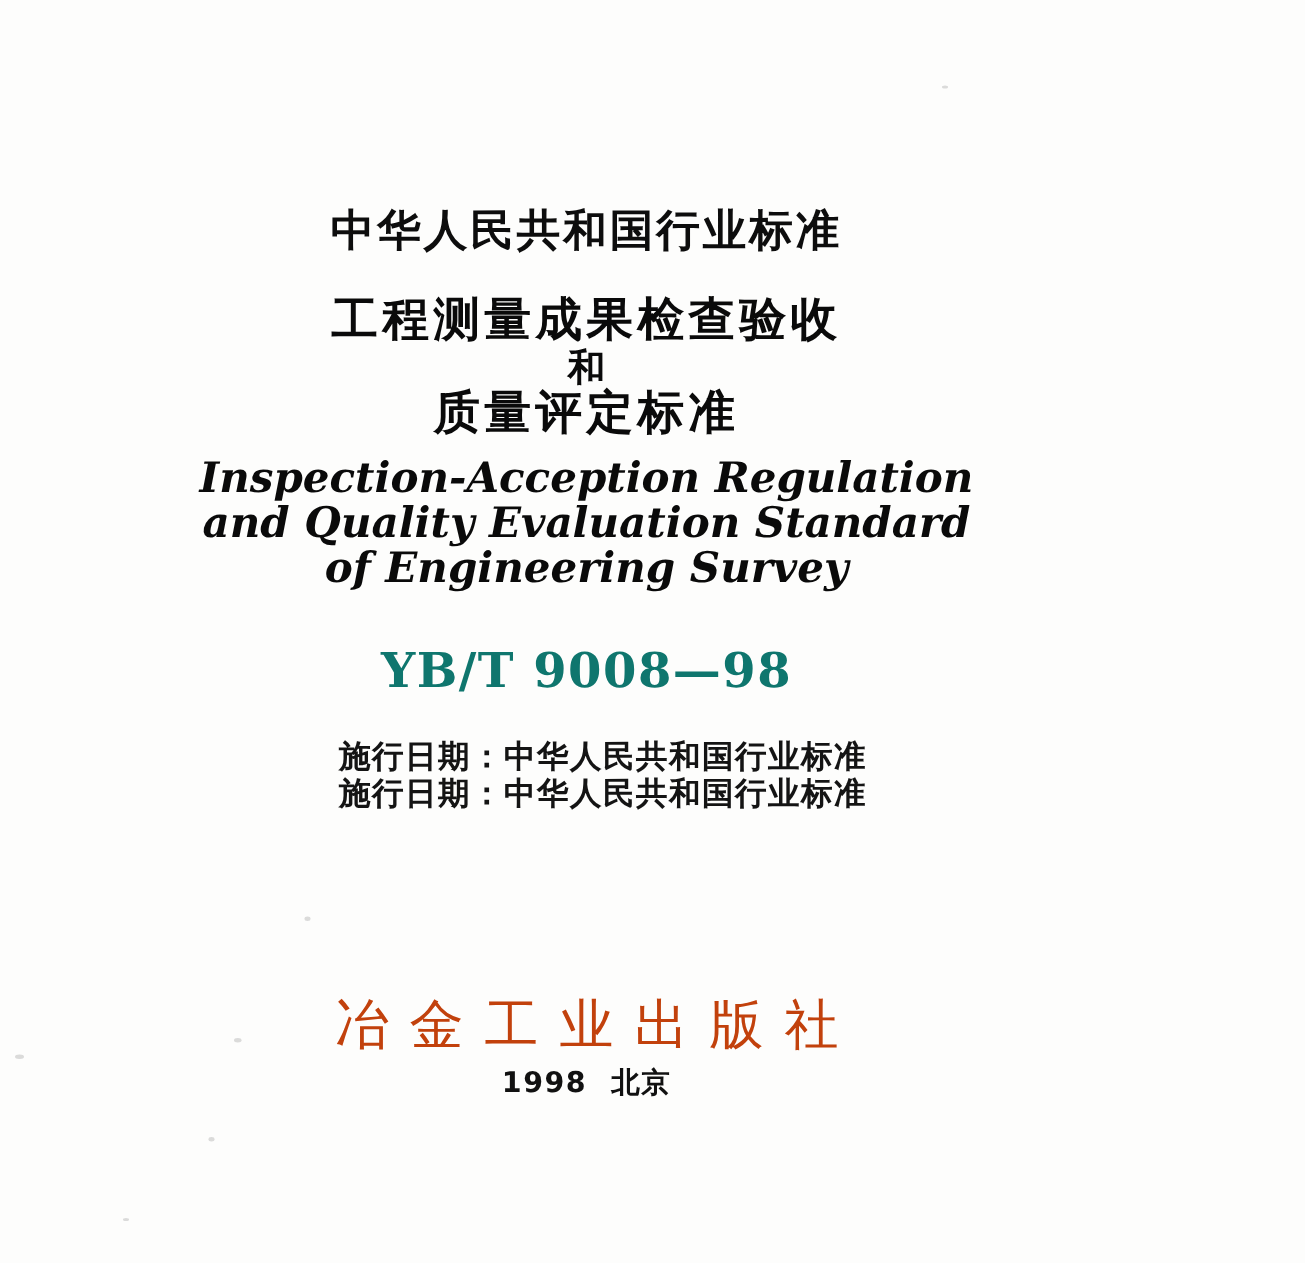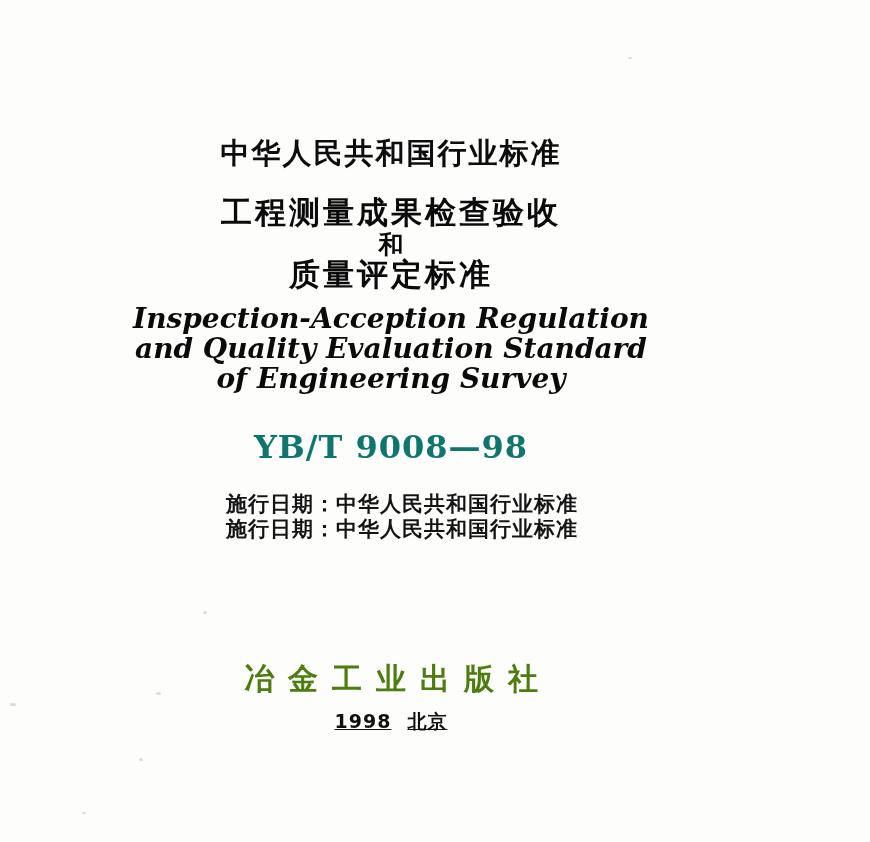--- a/index.html
+++ b/index.html
@@ -65,31 +65,30 @@
     left: 226px; top: 492px;
     font-size: 21px; font-weight: bold;
     line-height: 25px;
     letter-spacing: 1px;
     color: #141414;
     text-align: left;
     white-space: nowrap;
   }
   .publisher {
     top: 659px;
-    font-size: 30px; font-weight: bold;
+    font-size: 36px; font-weight: normal;
     letter-spacing: 14px;
     text-indent: 14px; 
-    color: #4d7c0f;
+    color: #c2410c;
   }
   .imprint {
     top: 709px;
     font-size: 19px; font-weight: bold;
     letter-spacing: 1px;
     color: #111;
-    text-decoration: underline;
   }
   .imprint .gap { display: inline-block; width: 16px; }
   .speck {
     position: absolute;
     background: #9a9a9a;
     border-radius: 50%;
     opacity: 0.35;
   }
 </style>
 </head>

